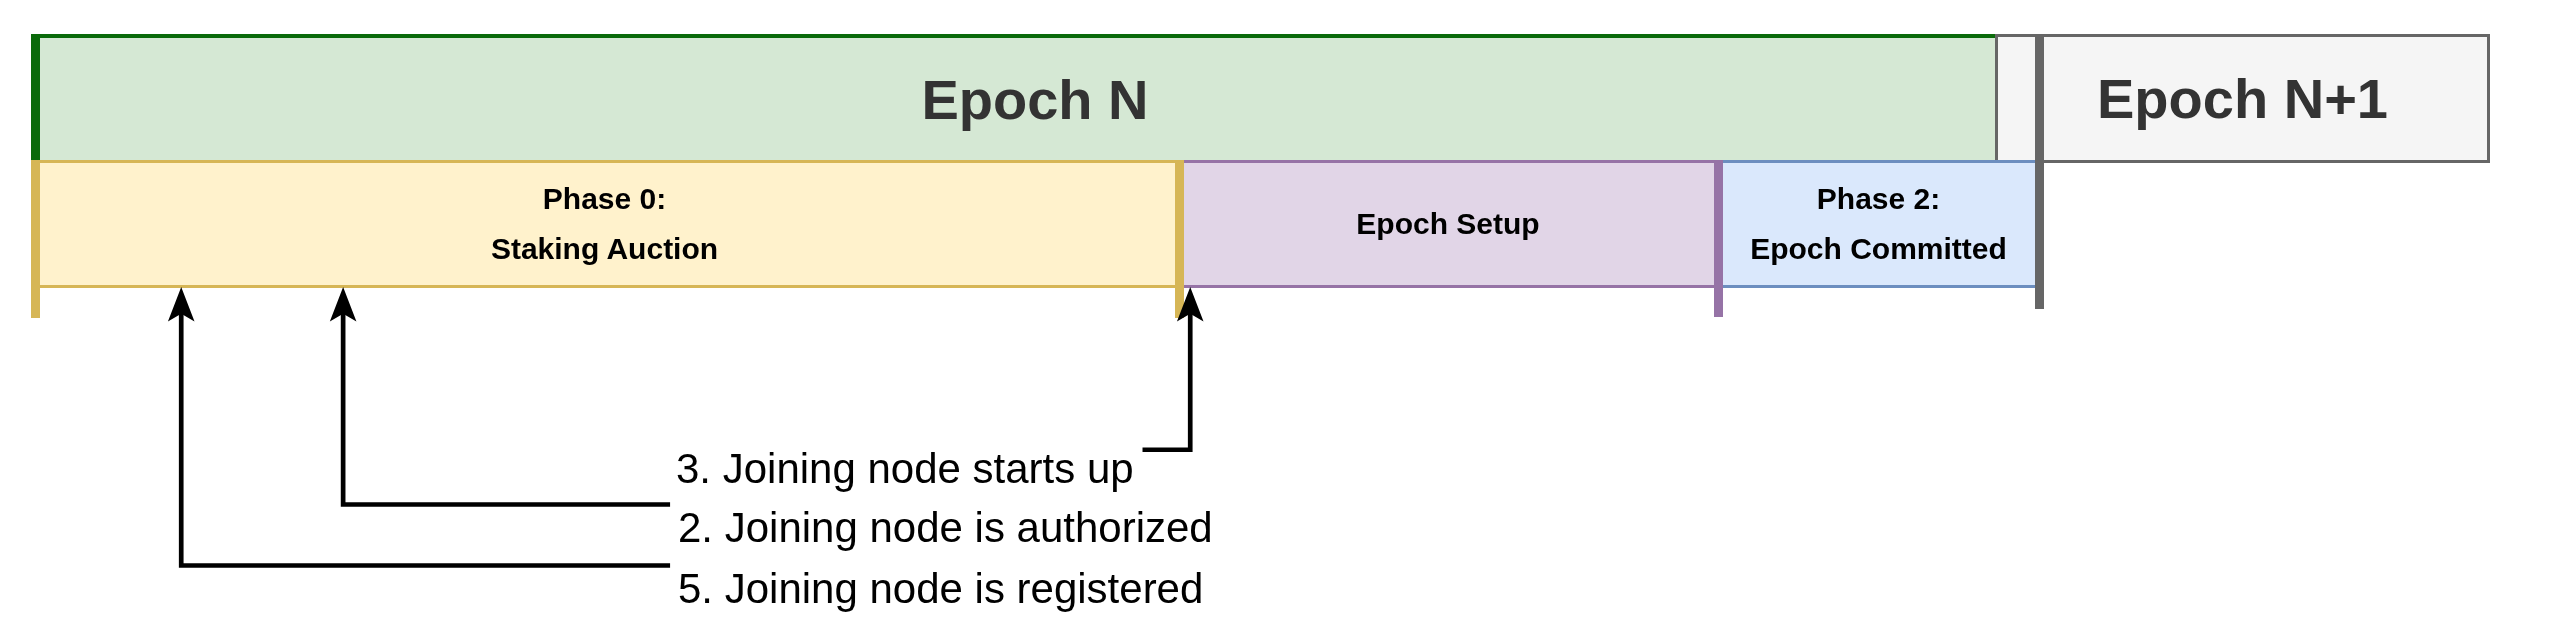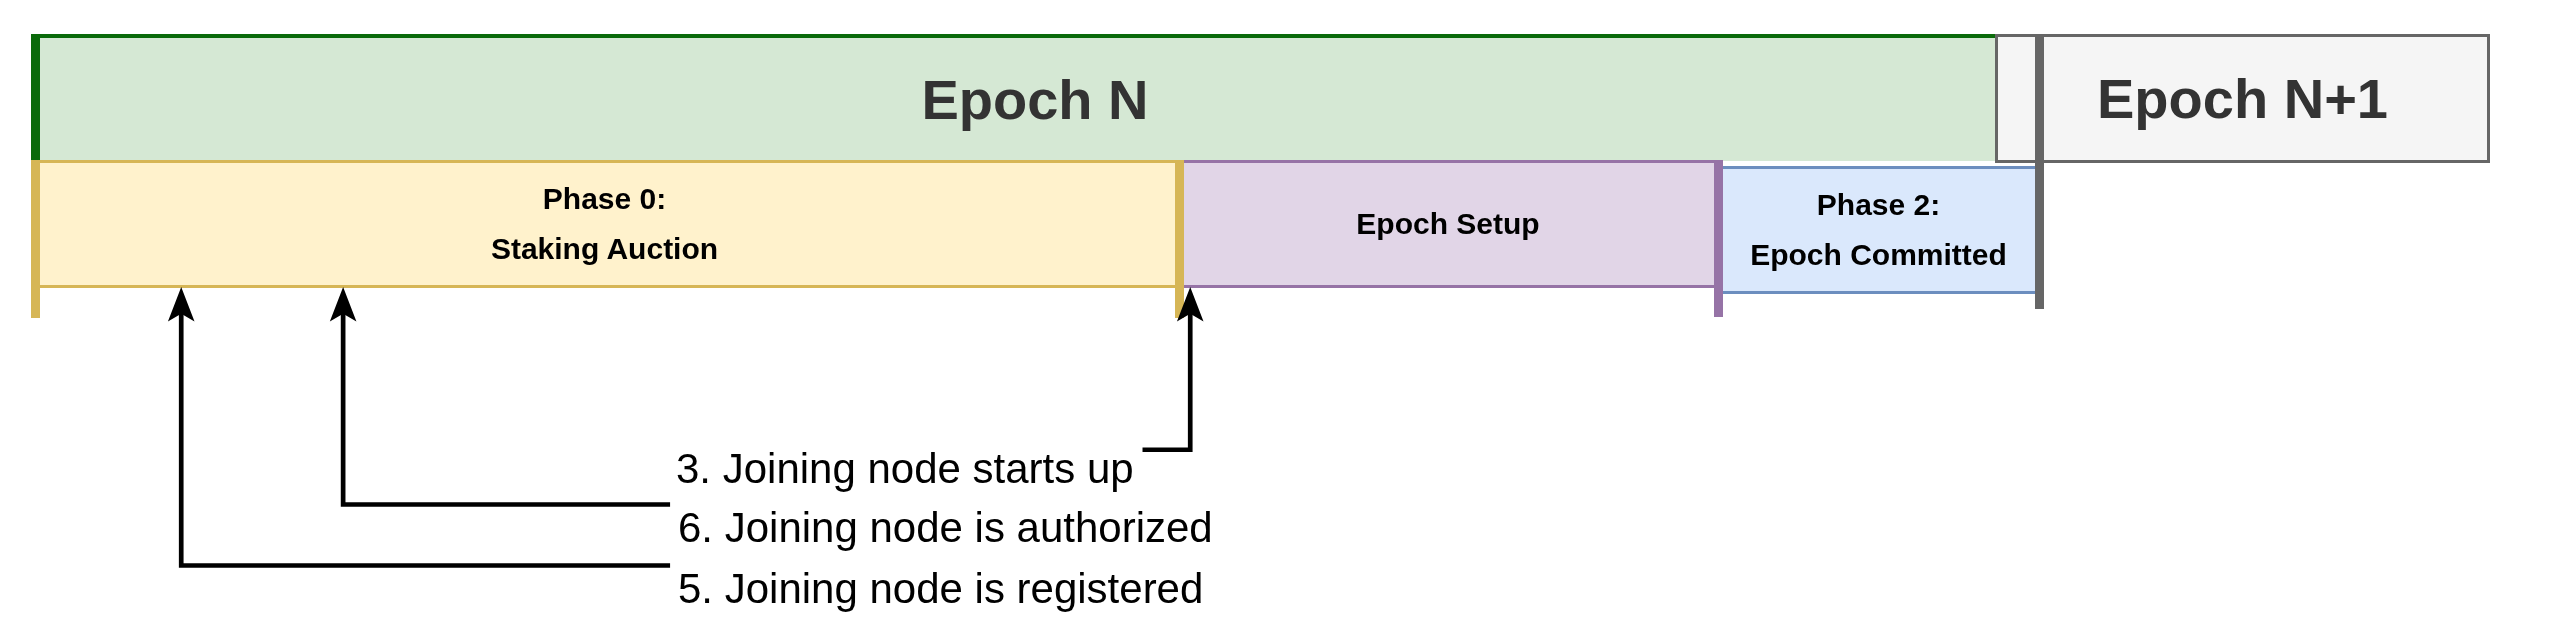--- a/index.html
+++ b/index.html
@@ -56,21 +56,20 @@
   }
   #phase1 {
     left: 1178px; top: 160px; width: 540px; height: 128px;
     background: var(--phase1-fill);
     border: 3.9px solid var(--phase1-border);
   }
   #phase2 {
     left: 1718px; top: 160px; width: 321px; height: 128px;
     background: var(--phase2-fill);
     border: 3.9px solid var(--phase2-border);
-    margin-top: 6px;
   }
 
   
   .vline { position: absolute; }
   #line-epoch-start  { left: 31px;   top: 34px;  width: 9.4px; height: 127px; background: var(--epoch-n-border); }
   #line-phase0-start { left: 31px;   top: 160px; width: 9.4px; height: 158px; background: var(--phase0-border); }
   #line-phase0-end   { left: 1175px; top: 160px; width: 8.6px; height: 158px; background: var(--phase0-border); }
   #line-phase1-end   { left: 1714px; top: 160px; width: 8.6px; height: 157px; background: var(--phase1-border); }
   #line-epoch-end    { left: 2035px; top: 34px;  width: 8.6px; height: 275px; background: var(--boundary-gray); }
 
@@ -133,17 +132,17 @@
       <path class="arrow-line" d="M856,645 H438 V400"></path>
       <polygon class="arrow-head" points="438,367 421,411 438,401 455,411"></polygon>
     </g>
     <g>
       <path class="arrow-line" d="M1460,575 H1521 V400"></path>
       <polygon class="arrow-head" points="1521,367 1504,411 1521,401 1538,411"></polygon>
     </g>
   </svg>
 
   <div class="annotation-label" id="annotation-label-3">3. Joining node starts up</div>
-  <div class="annotation-label" id="annotation-label-2">6. Joining node is authorized</div>
+  <div class="annotation-label" id="annotation-label-2">2. Joining node is authorized</div>
   <div class="annotation-label" id="annotation-label-1">5. Joining node is registered</div>
 
 </div>
 
 
 </body></html>

